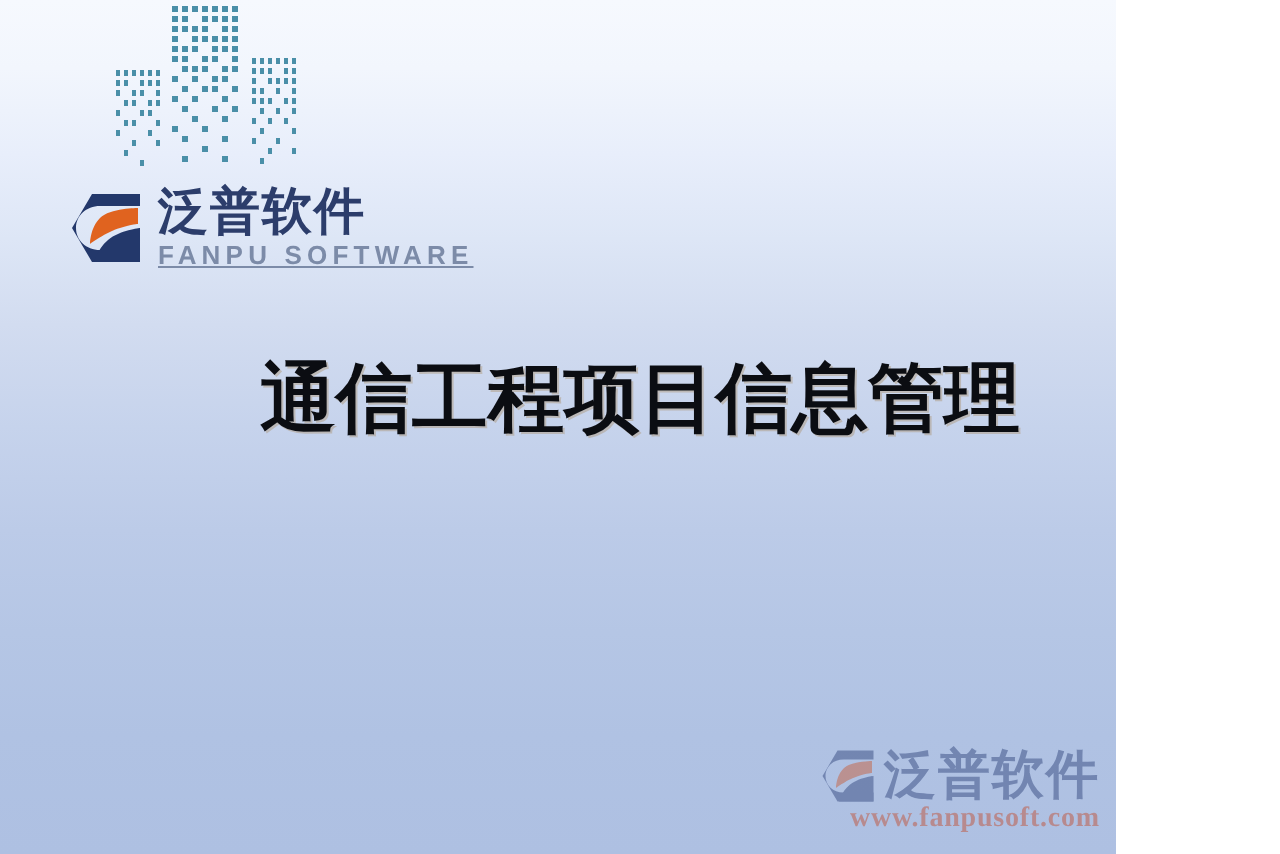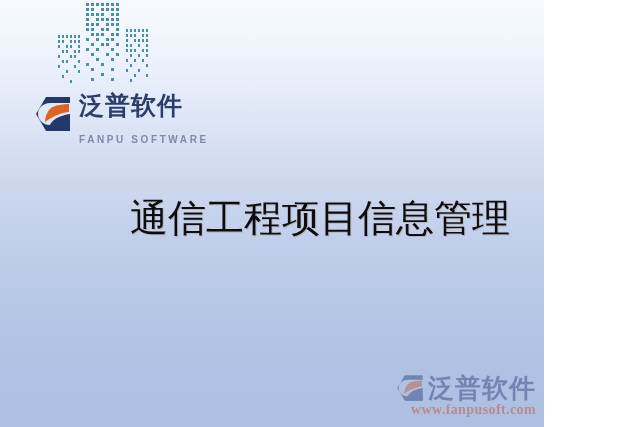--- a/index.html
+++ b/index.html
@@ -22,20 +22,21 @@
         #f2f6fd 8%,
         #e8eefb 18%,
         #dde6f6 28%,
         #d2dcf0 38%,
         #c6d3ec 50%,
         #bccbe8 62%,
         #b5c6e5 74%,
         #b0c2e3 86%,
         #aec0e2 100%);
     overflow: hidden;
+    padding-left: 14px;
   }
 
   
   #skyline {
     position: absolute;
     left: 55px;
     top: 0px;
     width: 96px;
     height: 86px;
   }
@@ -66,44 +67,44 @@
     font-family: "DejaVu Sans", "Liberation Sans", sans-serif;
     font-size: 25px;
     line-height: 28px;
     font-weight: 700;
     color: #2c3d6b;
     letter-spacing: 1px;
     white-space: nowrap;
   }
   #logo-en {
     font-family: "Liberation Sans", sans-serif;
-    font-size: 10px;
+    font-size: 13px;
     line-height: 12px;
     font-weight: 700;
     color: #7c8ba8;
     letter-spacing: 2.6px;
     white-space: nowrap;
-    margin-top: 14px;
+    margin-top: 2px;
+    text-decoration: underline;
   }
 
   
   #headline {
     position: absolute;
     left: 0;
     top: 176px;
     width: 640px;
     text-align: center;
     font-family: "DejaVu Sans", "Liberation Sans", sans-serif;
     font-size: 38px;
     line-height: 46px;
-    font-weight: 400;
+    font-weight: 700;
     color: #0b0d12;
     letter-spacing: 0px;
     text-shadow: 1px 1px 0 rgba(160,120,60,0.30);
-    margin-top: 19px;
   }
   #headline .line { display: block; white-space: nowrap; }
 
   
   #watermark {
     position: absolute;
     right: 8px;
     bottom: 9px;
     display: flex;
     flex-direction: column;

